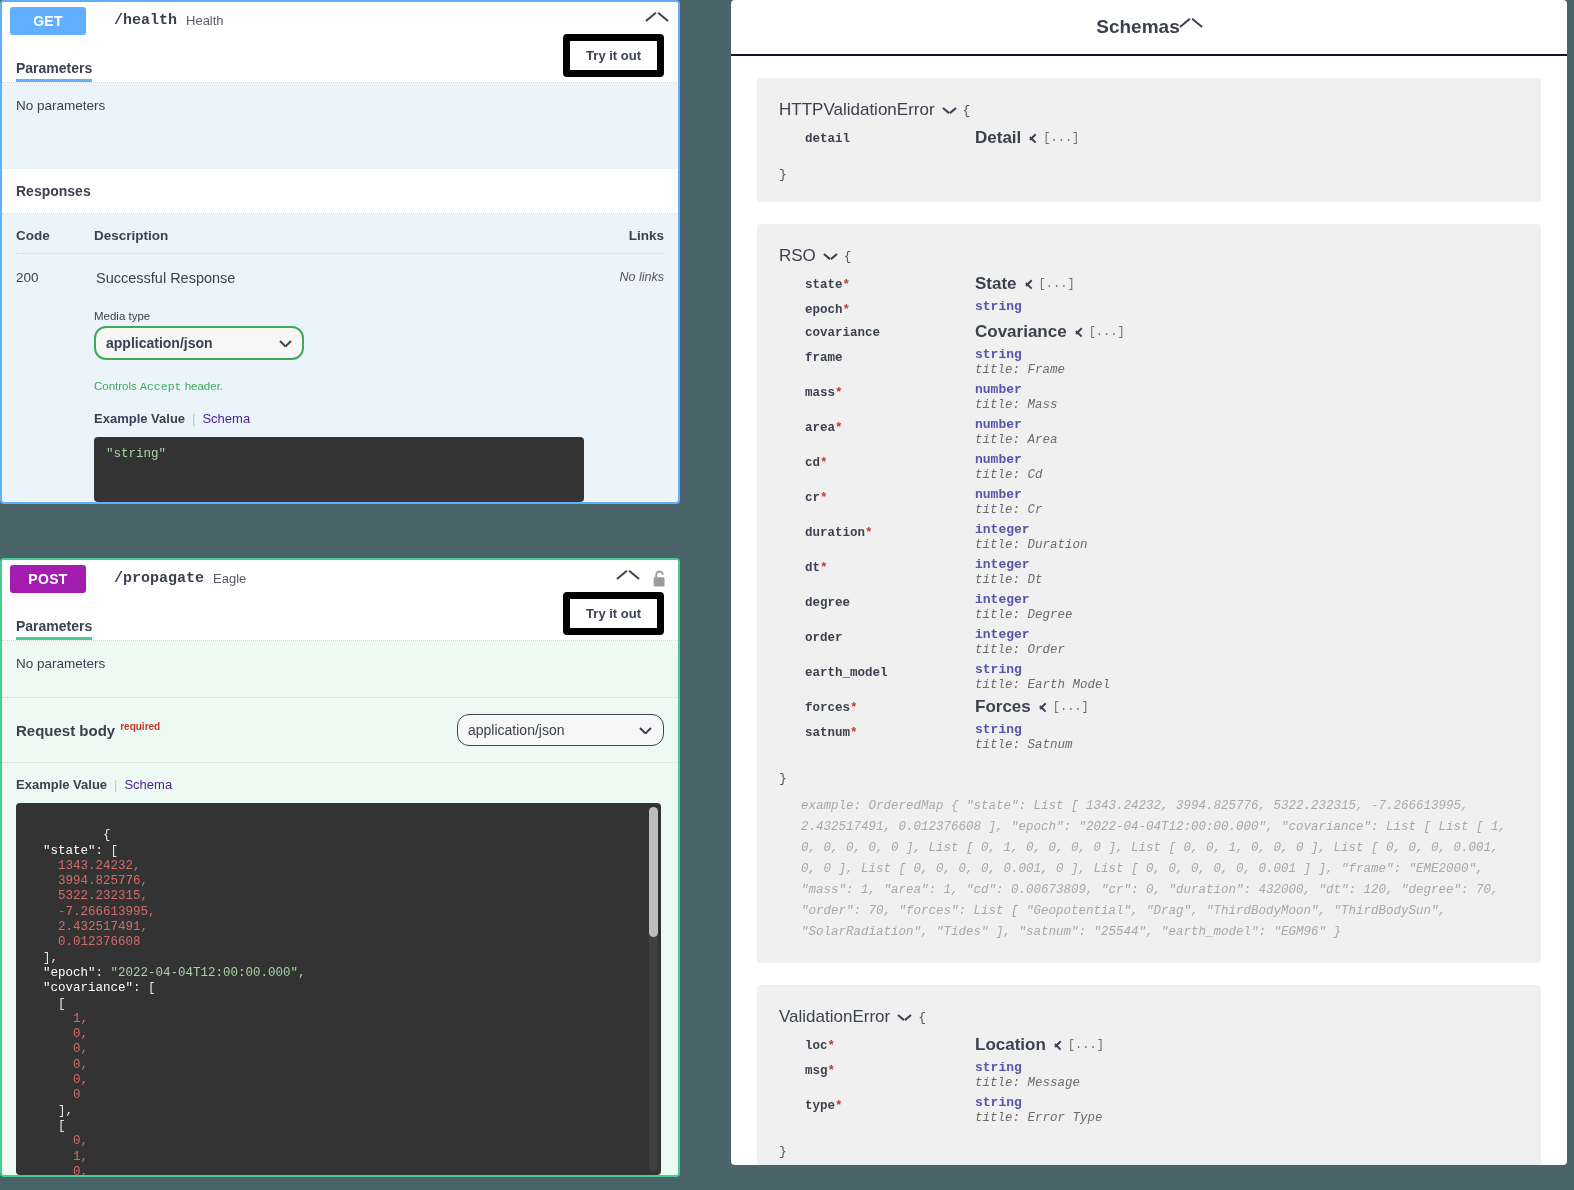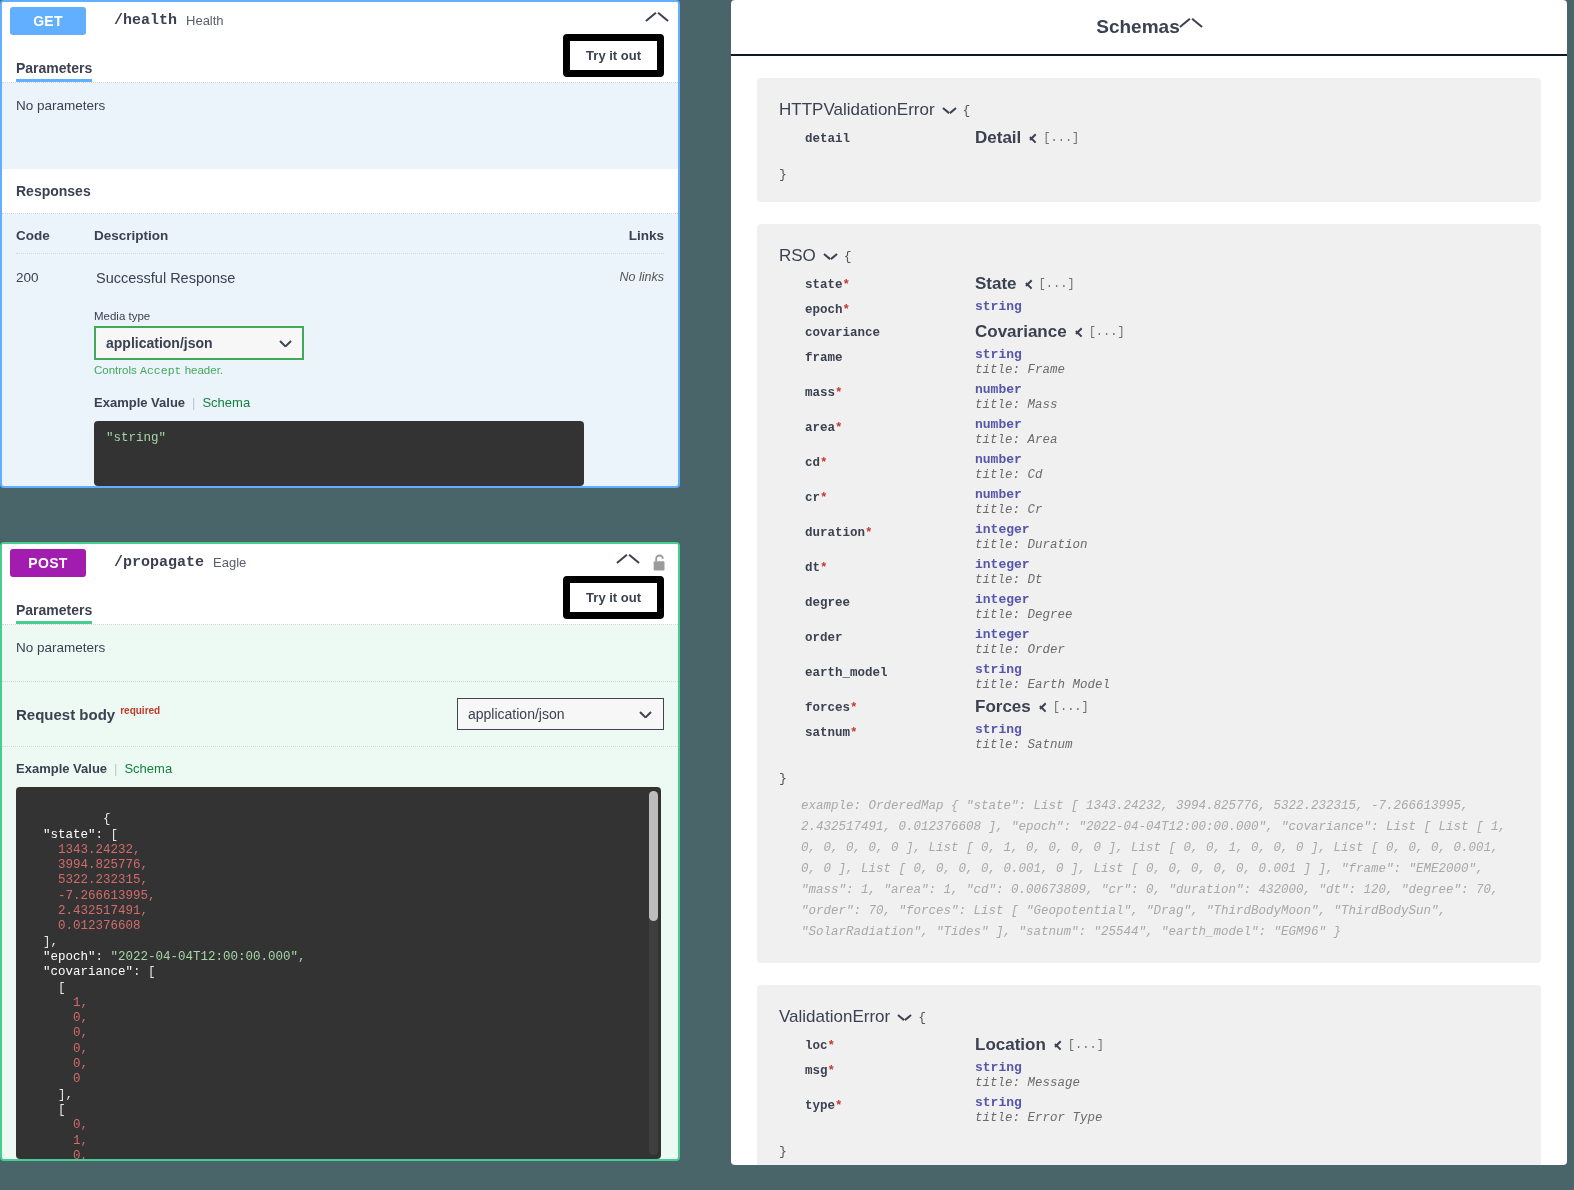--- a/index.html
+++ b/index.html
@@ -146,47 +146,47 @@
   .media-label {
     font-size:11.5px; color:#3b4151; margin-top:24px; margin-bottom:4px;
   }
   .select-wrap { position:relative; display:inline-block; }
   select.media-select {
     -webkit-appearance:none; appearance:none;
     font-family:"Liberation Sans", sans-serif;
     font-size:14px; font-weight:bold; color:#3b4151;
     background:#f7f7f7;
     border:2px solid #41aa58;
-    border-radius:0;
+    border-radius:12px;
     padding:7px 40px 7px 10px;
     width:210px;
     outline:none;
   }
   select.media-select.grey {
     border:1px solid #41444e; background:#f7f7f7; font-weight:normal;
   }
   .sel-arrow {
     position:absolute; right:13px; top:50%; margin-top:-3px;
     width:11px; height:7px; pointer-events:none;
   }
   .sel-arrow::before, .sel-arrow::after {
     content:""; position:absolute; top:0; width:8px; height:2px; background:#3b4151;
   }
   .sel-arrow::before { left:0; transform:rotate(45deg); transform-origin:left center; }
   .sel-arrow::after  { right:0; transform:rotate(-45deg); transform-origin:right center; }
 
   .controls-accept {
-    font-size:11.5px; color:#41aa58; margin-top:4px;
+    font-size:11.5px; color:#41aa58; margin-top:20px;
   }
   .controls-accept .mono { font-family:"Liberation Mono", monospace; }
 
   .ex-tabs { margin-top:18px; font-size:13px; }
   .ex-tabs .act { font-weight:bold; color:#3b4151; }
   .ex-tabs .sep { color:#c0c4cb; margin:0 7px; }
-  .ex-tabs .inact { color:#15803d; }
+  .ex-tabs .inact { color:#4c1d95; }
 
   .code-box {
     margin-top:11px;
     background:#333;
     border-radius:4px;
     padding:10px 12px;
     font-family:"Liberation Mono", monospace;
     font-size:12.5px;
     line-height:15.3px;
     color:#fff;

